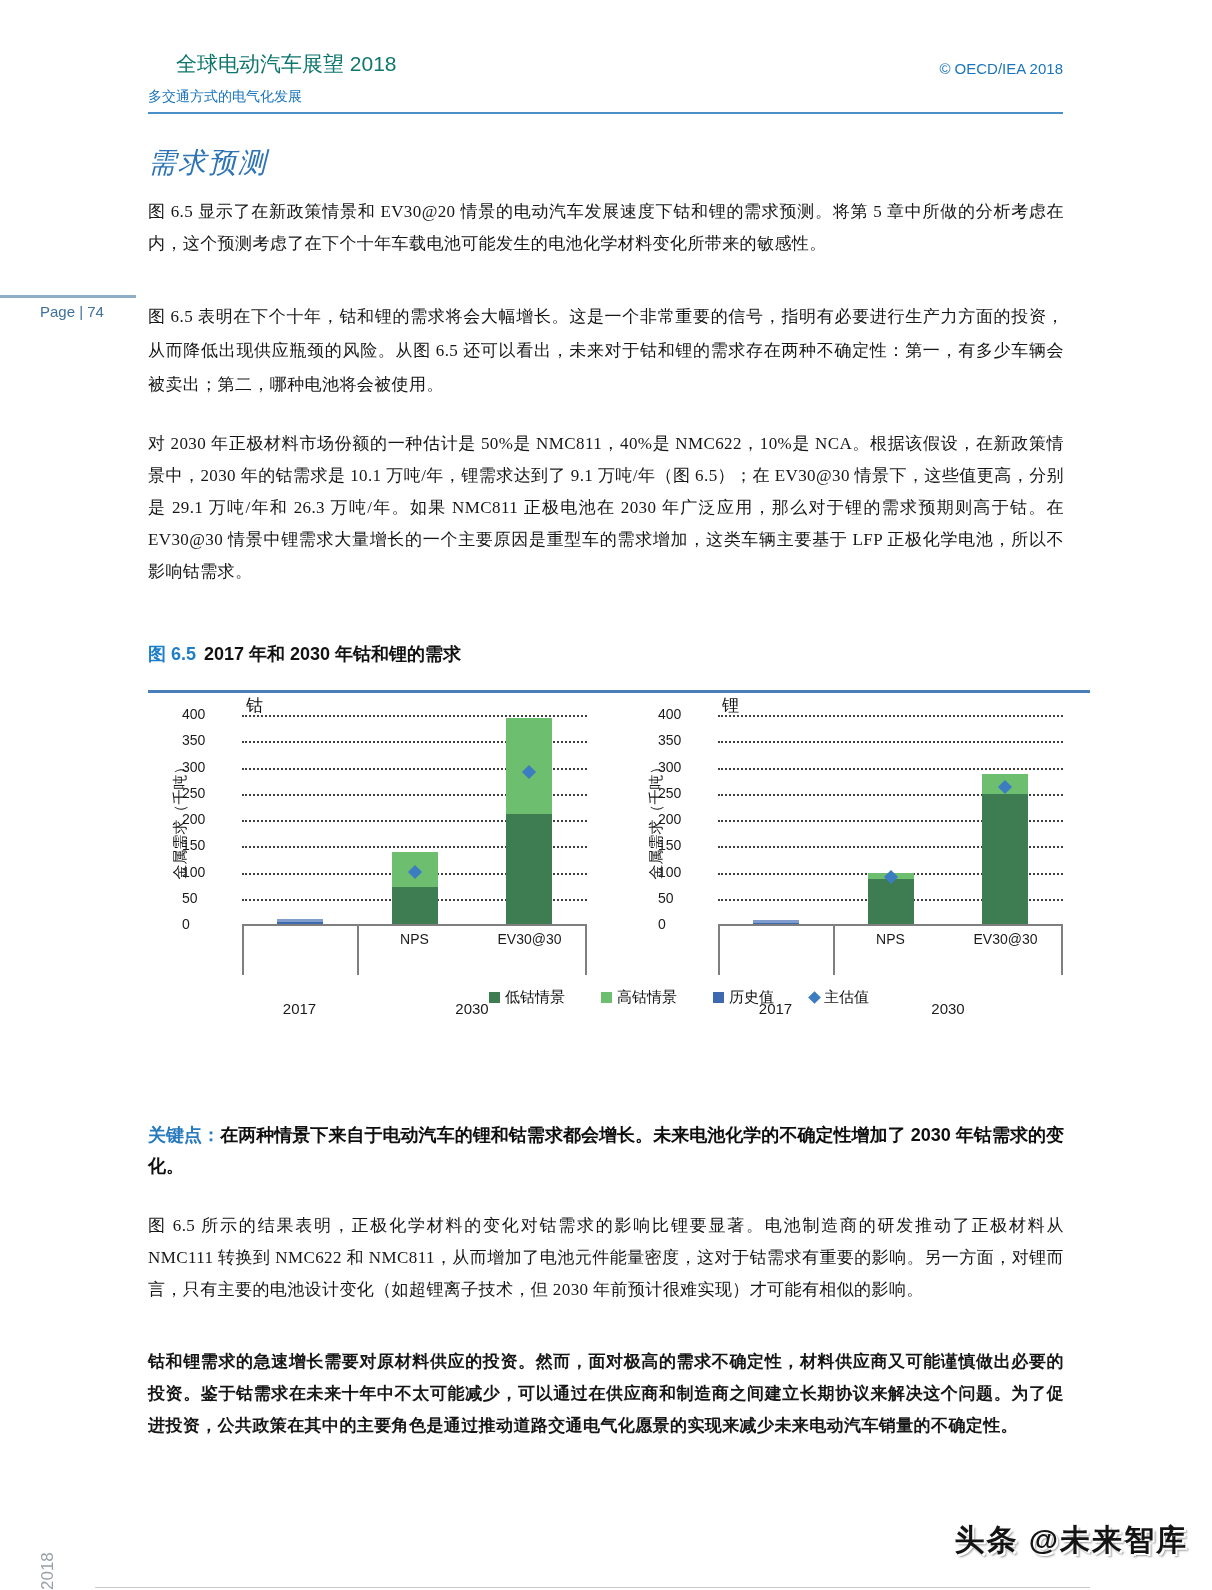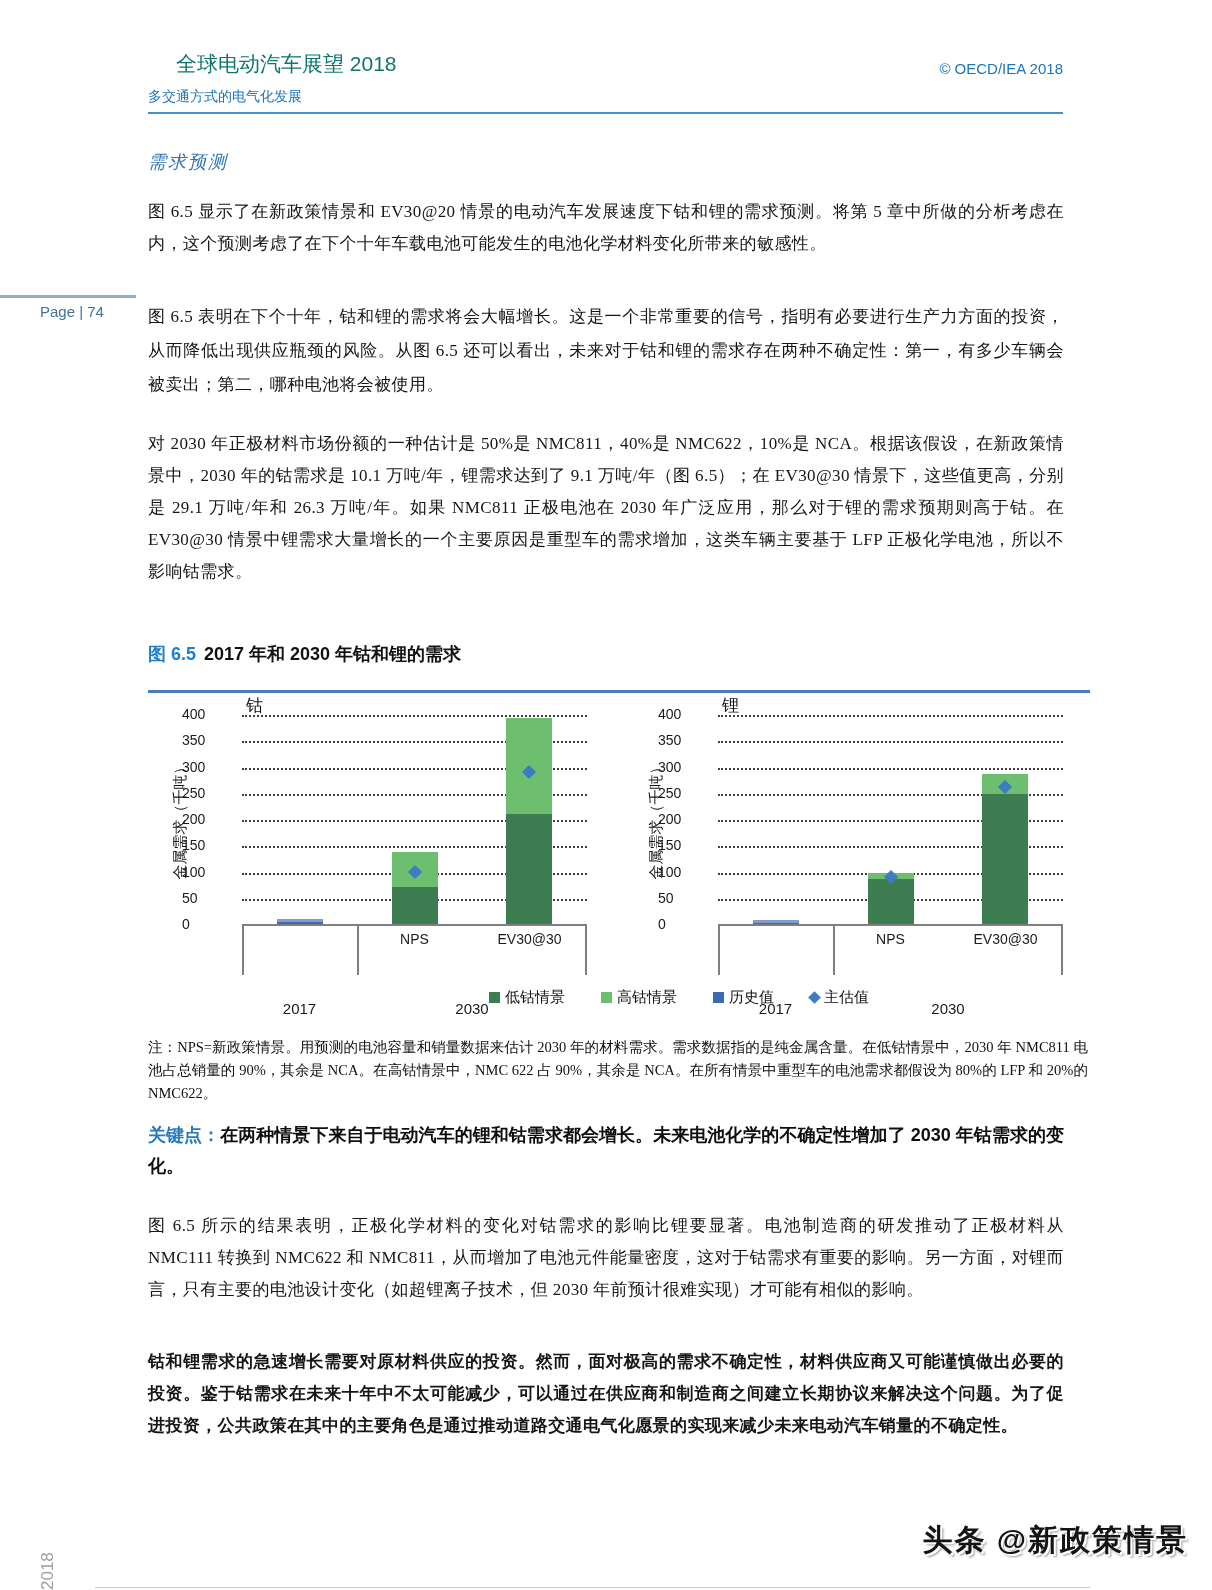--- a/index.html
+++ b/index.html
@@ -14,21 +14,21 @@
             font-family:"Liberation Sans","DejaVu Sans",sans-serif;}
   .hdr-sub{left:148px;top:88px;font-family:"Liberation Sans","DejaVu Sans",sans-serif;
            font-weight:normal;font-size:14px;color:#1b75bc;}
   .hdr-rule{left:148px;top:112px;width:915px;height:2px;background:#4a90c8;}
 
   
   .margin-rule{left:0;top:295px;width:136px;height:3px;background:#8fafc9;}
   .page-num{left:40px;top:303px;font-family:"Liberation Sans","DejaVu Sans",sans-serif;
             font-size:15px;color:#41719c;}
 
-  .section-title{left:148px;top:144px;font-size:18px;font-style:italic;color:#2e74b5;letter-spacing:2px;margin-top:6px;}
+  .section-title{left:148px;top:144px;font-size:28px;font-style:italic;color:#2e74b5;letter-spacing:2px;}
 
   .body-p{left:148px;width:916px;font-size:17px;line-height:32px;letter-spacing:0.4px;
           text-align:justify;text-align-last:left;color:#161616;}
   #p1{top:196px;}
   #p2{top:300px;line-height:34px;}
   #p3{top:428px;}
   #p4{top:1210px;}
   #p5{top:1346px;font-weight:bold;}
 
   
@@ -190,26 +190,25 @@
           <span class="sw-square" style="background: rgb(60, 105, 175);"></span>
           <span>历史值</span>
         </div>
         <div class="legend-item">
           <span class="sw-diamond" style="background: rgb(60, 124, 192);"></span>
           <span>主估值</span>
         </div>
       </div>
   </div>
 
-  <div class="abs fig-note">注：NPS=新政策情景。用预测的电池容量和销量数据来估计 2030 年的材料需求。需求数据指的是纯金属含量。在低钴情景中，2030 年 NMC811 电池占总销量的 90%，其余是 NCA。在高钴情景中，NMC 622 占 90%，其余是 NCA。在所有情景中重型车的电池需求都假设为 80%的 LFP 和 20%的 NMC622。</div>
 
   <div class="abs keypoint">
     <span class="kp-label">关键点：</span><span>在两种情景下来自于电动汽车的锂和钴需求都会增长。未来电池化学的不确定性增加了 2030 年钴需求的变化。</span>
   </div>
 
   <div class="abs body-p" id="p4">图 6.5 所示的结果表明，正极化学材料的变化对钴需求的影响比锂要显著。电池制造商的研发推动了正极材料从 NMC111 转换到 NMC622 和 NMC811，从而增加了电池元件能量密度，这对于钴需求有重要的影响。另一方面，对锂而言，只有主要的电池设计变化（如超锂离子技术，但 2030 年前预计很难实现）才可能有相似的影响。</div>
   <div class="abs body-p" id="p5">钴和锂需求的急速增长需要对原材料供应的投资。然而，面对极高的需求不确定性，材料供应商又可能谨慎做出必要的投资。鉴于钴需求在未来十年中不太可能减少，可以通过在供应商和制造商之间建立长期协议来解决这个问题。为了促进投资，公共政策在其中的主要角色是通过推动道路交通电气化愿景的实现来减少未来电动汽车销量的不确定性。</div>
 
-  <div class="abs watermark">头条 @新政策情景</div>
+  <div class="abs watermark">头条 @未来智库</div>
   <div class="abs side-year">2018</div>
   <div class="abs bottom-line"></div>
 
 </div>
 
 </body></html>

